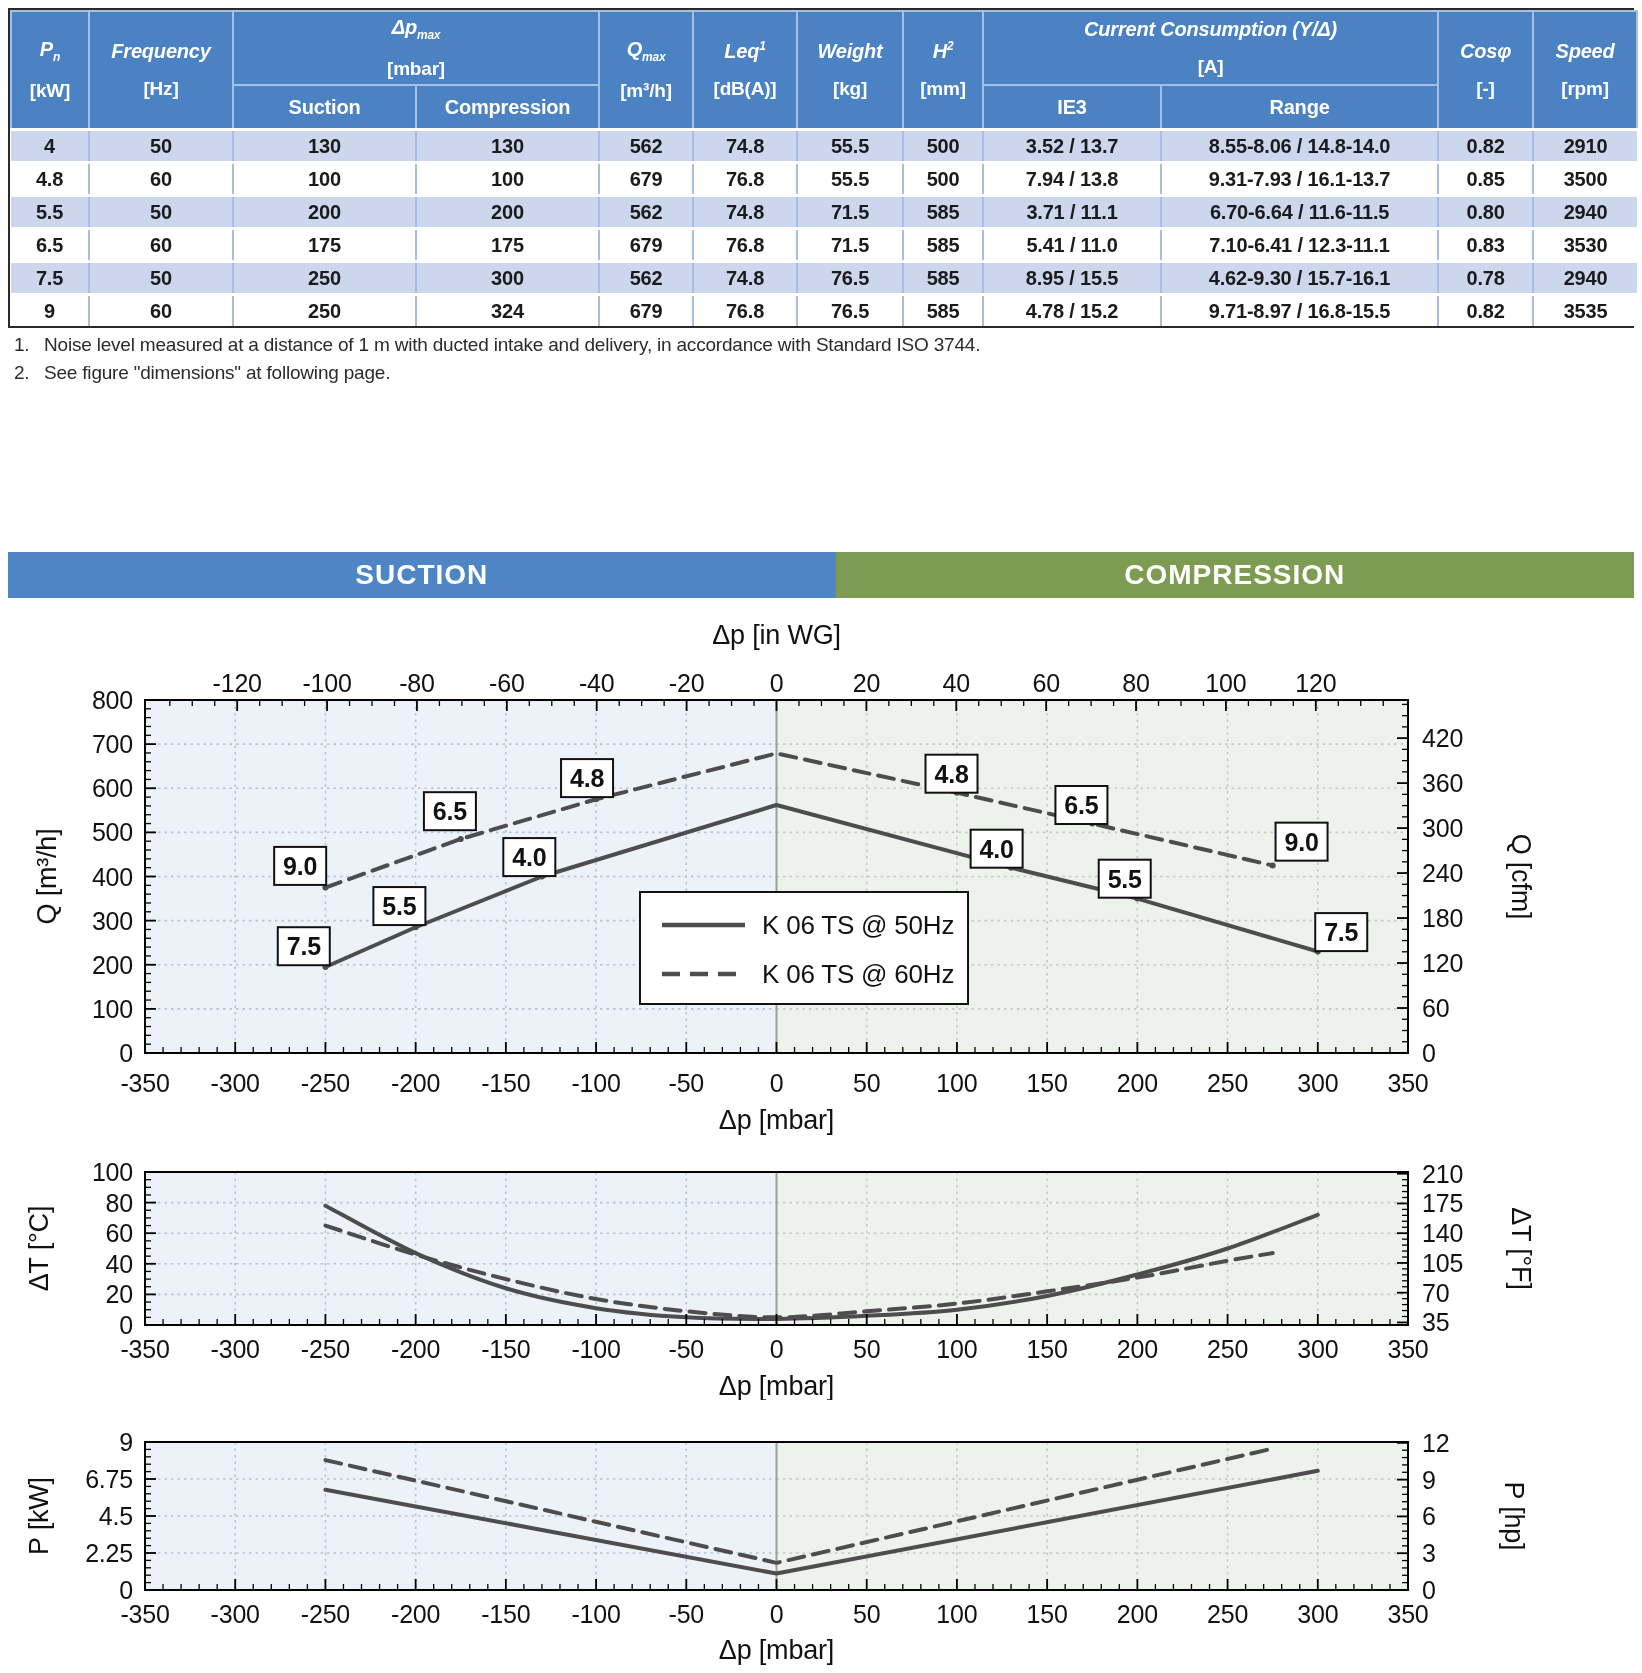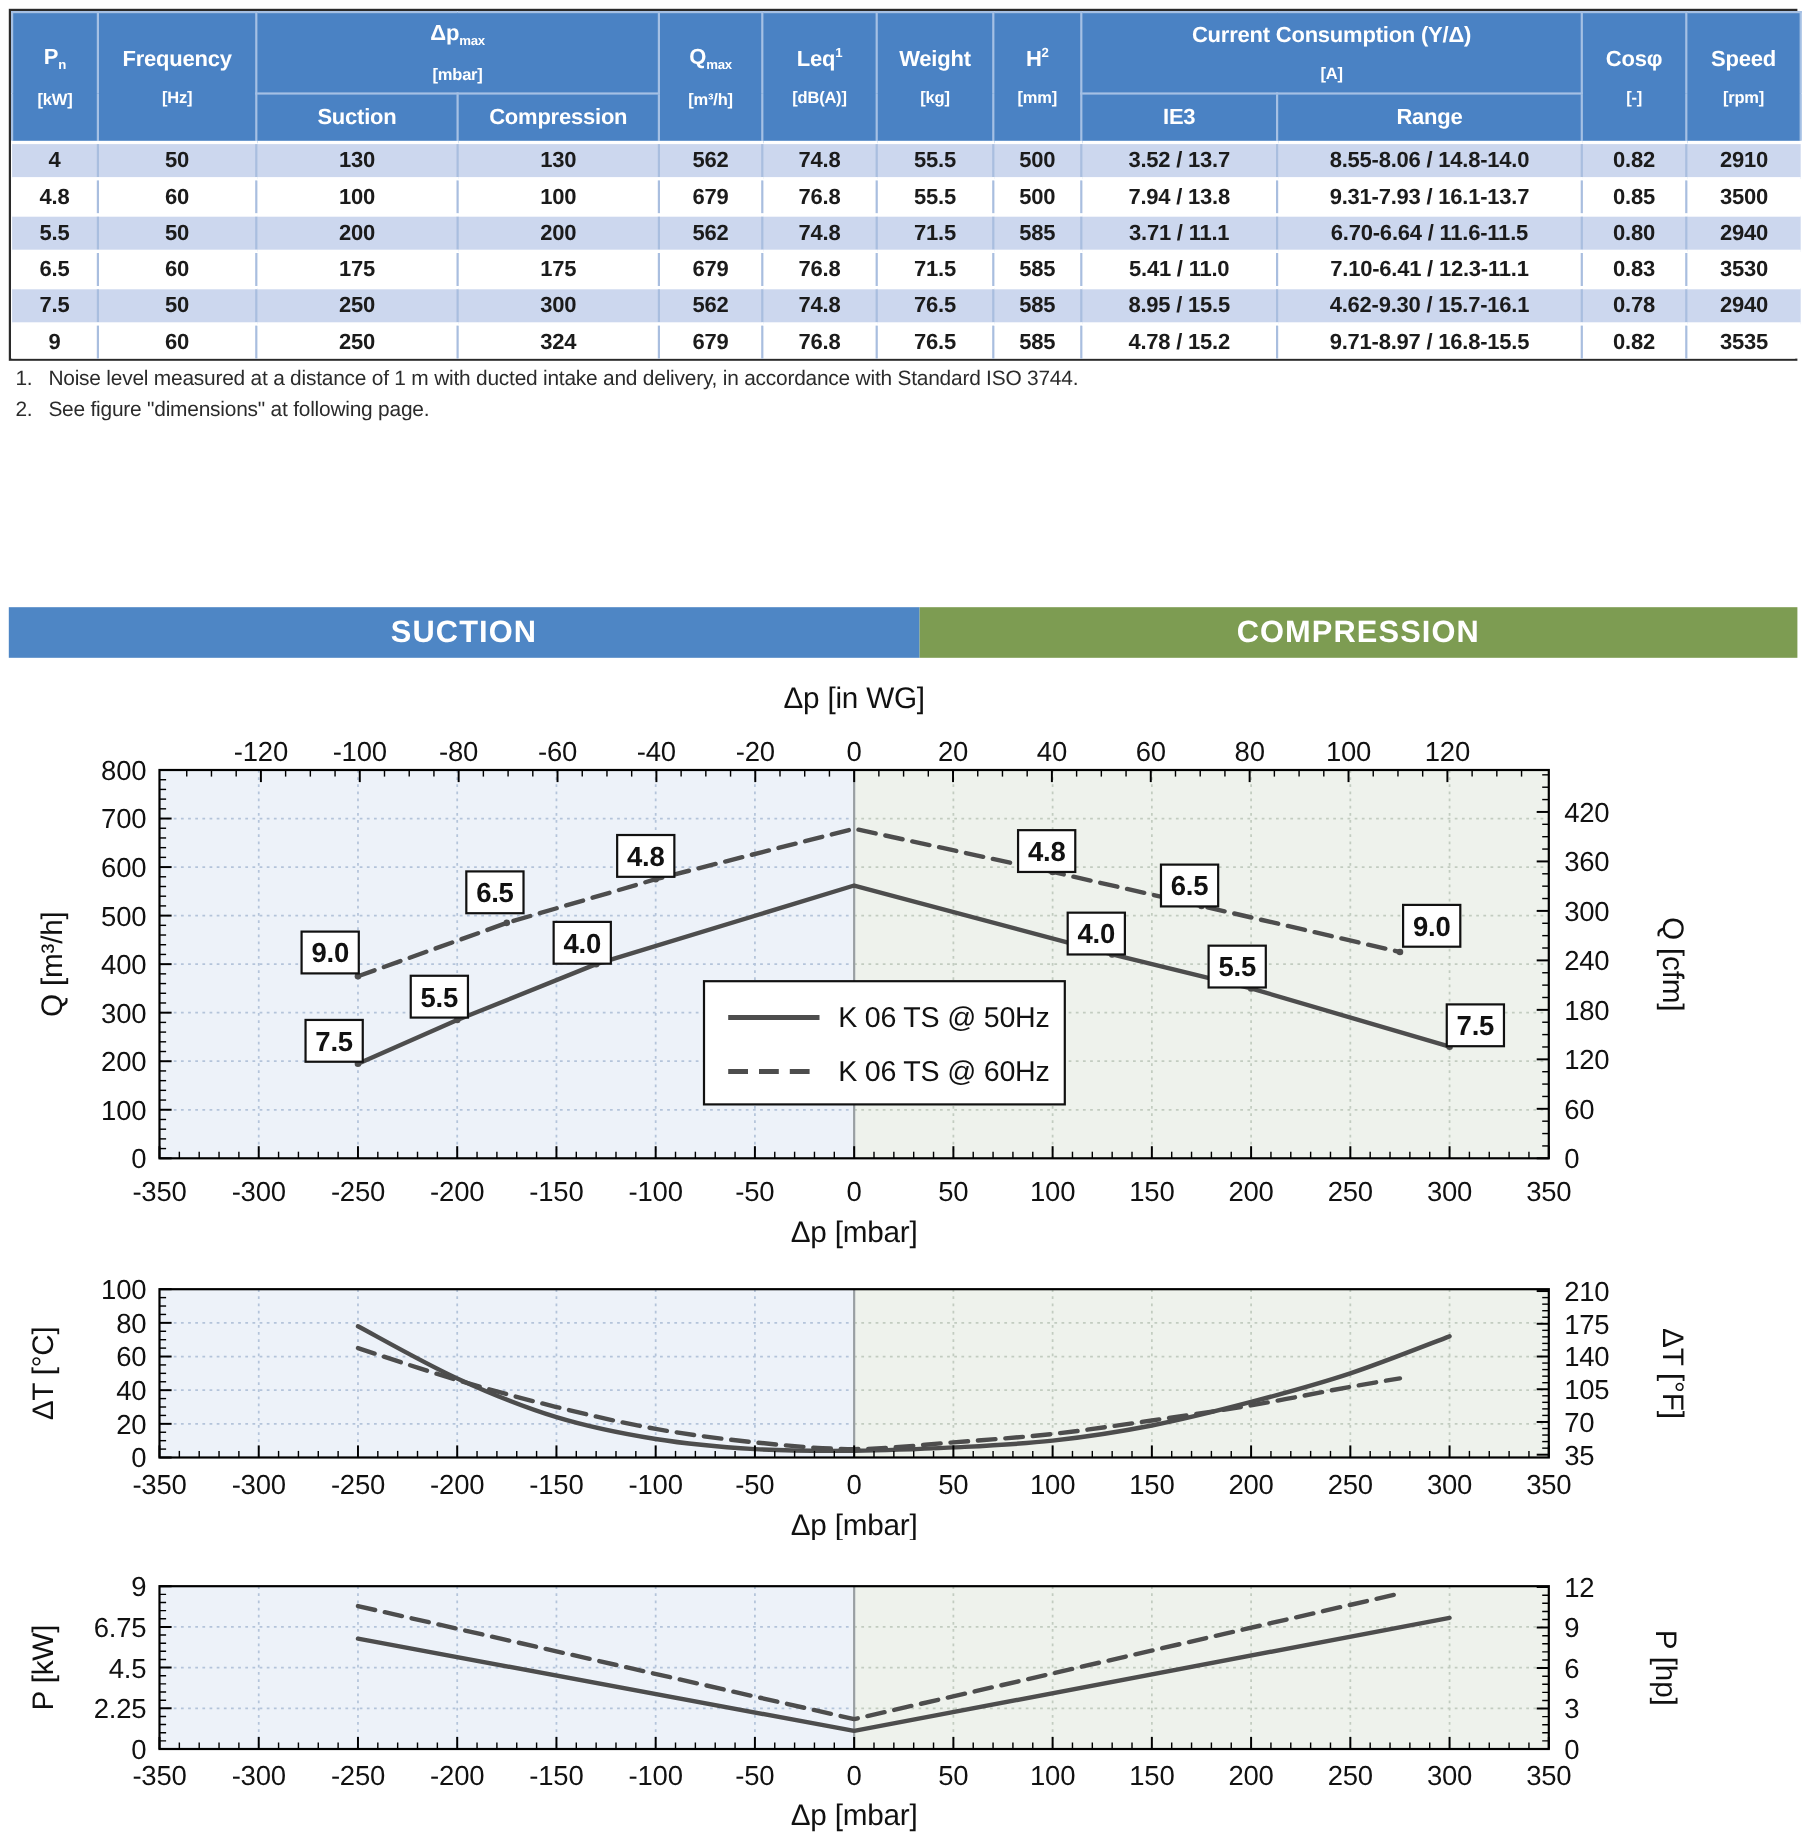--- a/index.html
+++ b/index.html
@@ -5,23 +5,23 @@
   html,body{margin:0;padding:0;background:#fff;}
   .page{position:relative;width:1642px;height:1673px;background:#fff;
         font-family:"Liberation Sans",sans-serif;overflow:hidden;letter-spacing:-0.2px;}
   
   .tablewrap{position:absolute;left:8px;top:8px;width:1626px;border:2px solid #2a2a2a;box-sizing:border-box;}
   table.spec{width:100%;border-collapse:collapse;table-layout:fixed;}
   thead th{background:var(--header-blue,#4a82c4);color:#fff;font-weight:bold;font-size:20px;
            border:2px solid #a5c0e4;padding:1px 2px;text-align:center;vertical-align:middle;}
   tr.main-h th{height:70px;}
   tr.sub-h th{height:40px;font-size:20px;}
-  .hm{line-height:1.1;}
+  .hm{line-height:1.1;font-style:italic;}
   .hm sub,.hm sup{font-size:12px;}
-  .hu{font-size:15px;margin-top:16px;font-weight:bold;}
+  .hu{font-size:19px;margin-top:16px;font-weight:bold;}
   tbody td{text-align:center;font-size:20px;font-weight:bold;color:#1b1b1b;height:30px;
            border-left:2px solid #a9bedf;border-top:3px solid #ffffff;padding:0;}
   tbody td:first-child{border-left:none;}
   tbody tr.odd{background:var(--row-stripe,#ccd7ee);}
   tbody tr.even{background:#ffffff;}
   
   .footnotes{position:absolute;left:14px;top:334px;font-size:19px;color:#2b2b2b;}
   .fn{display:flex;margin-bottom:5px;line-height:1.2;}
   .fn .fn-num{width:30px;flex:0 0 30px;}
   

